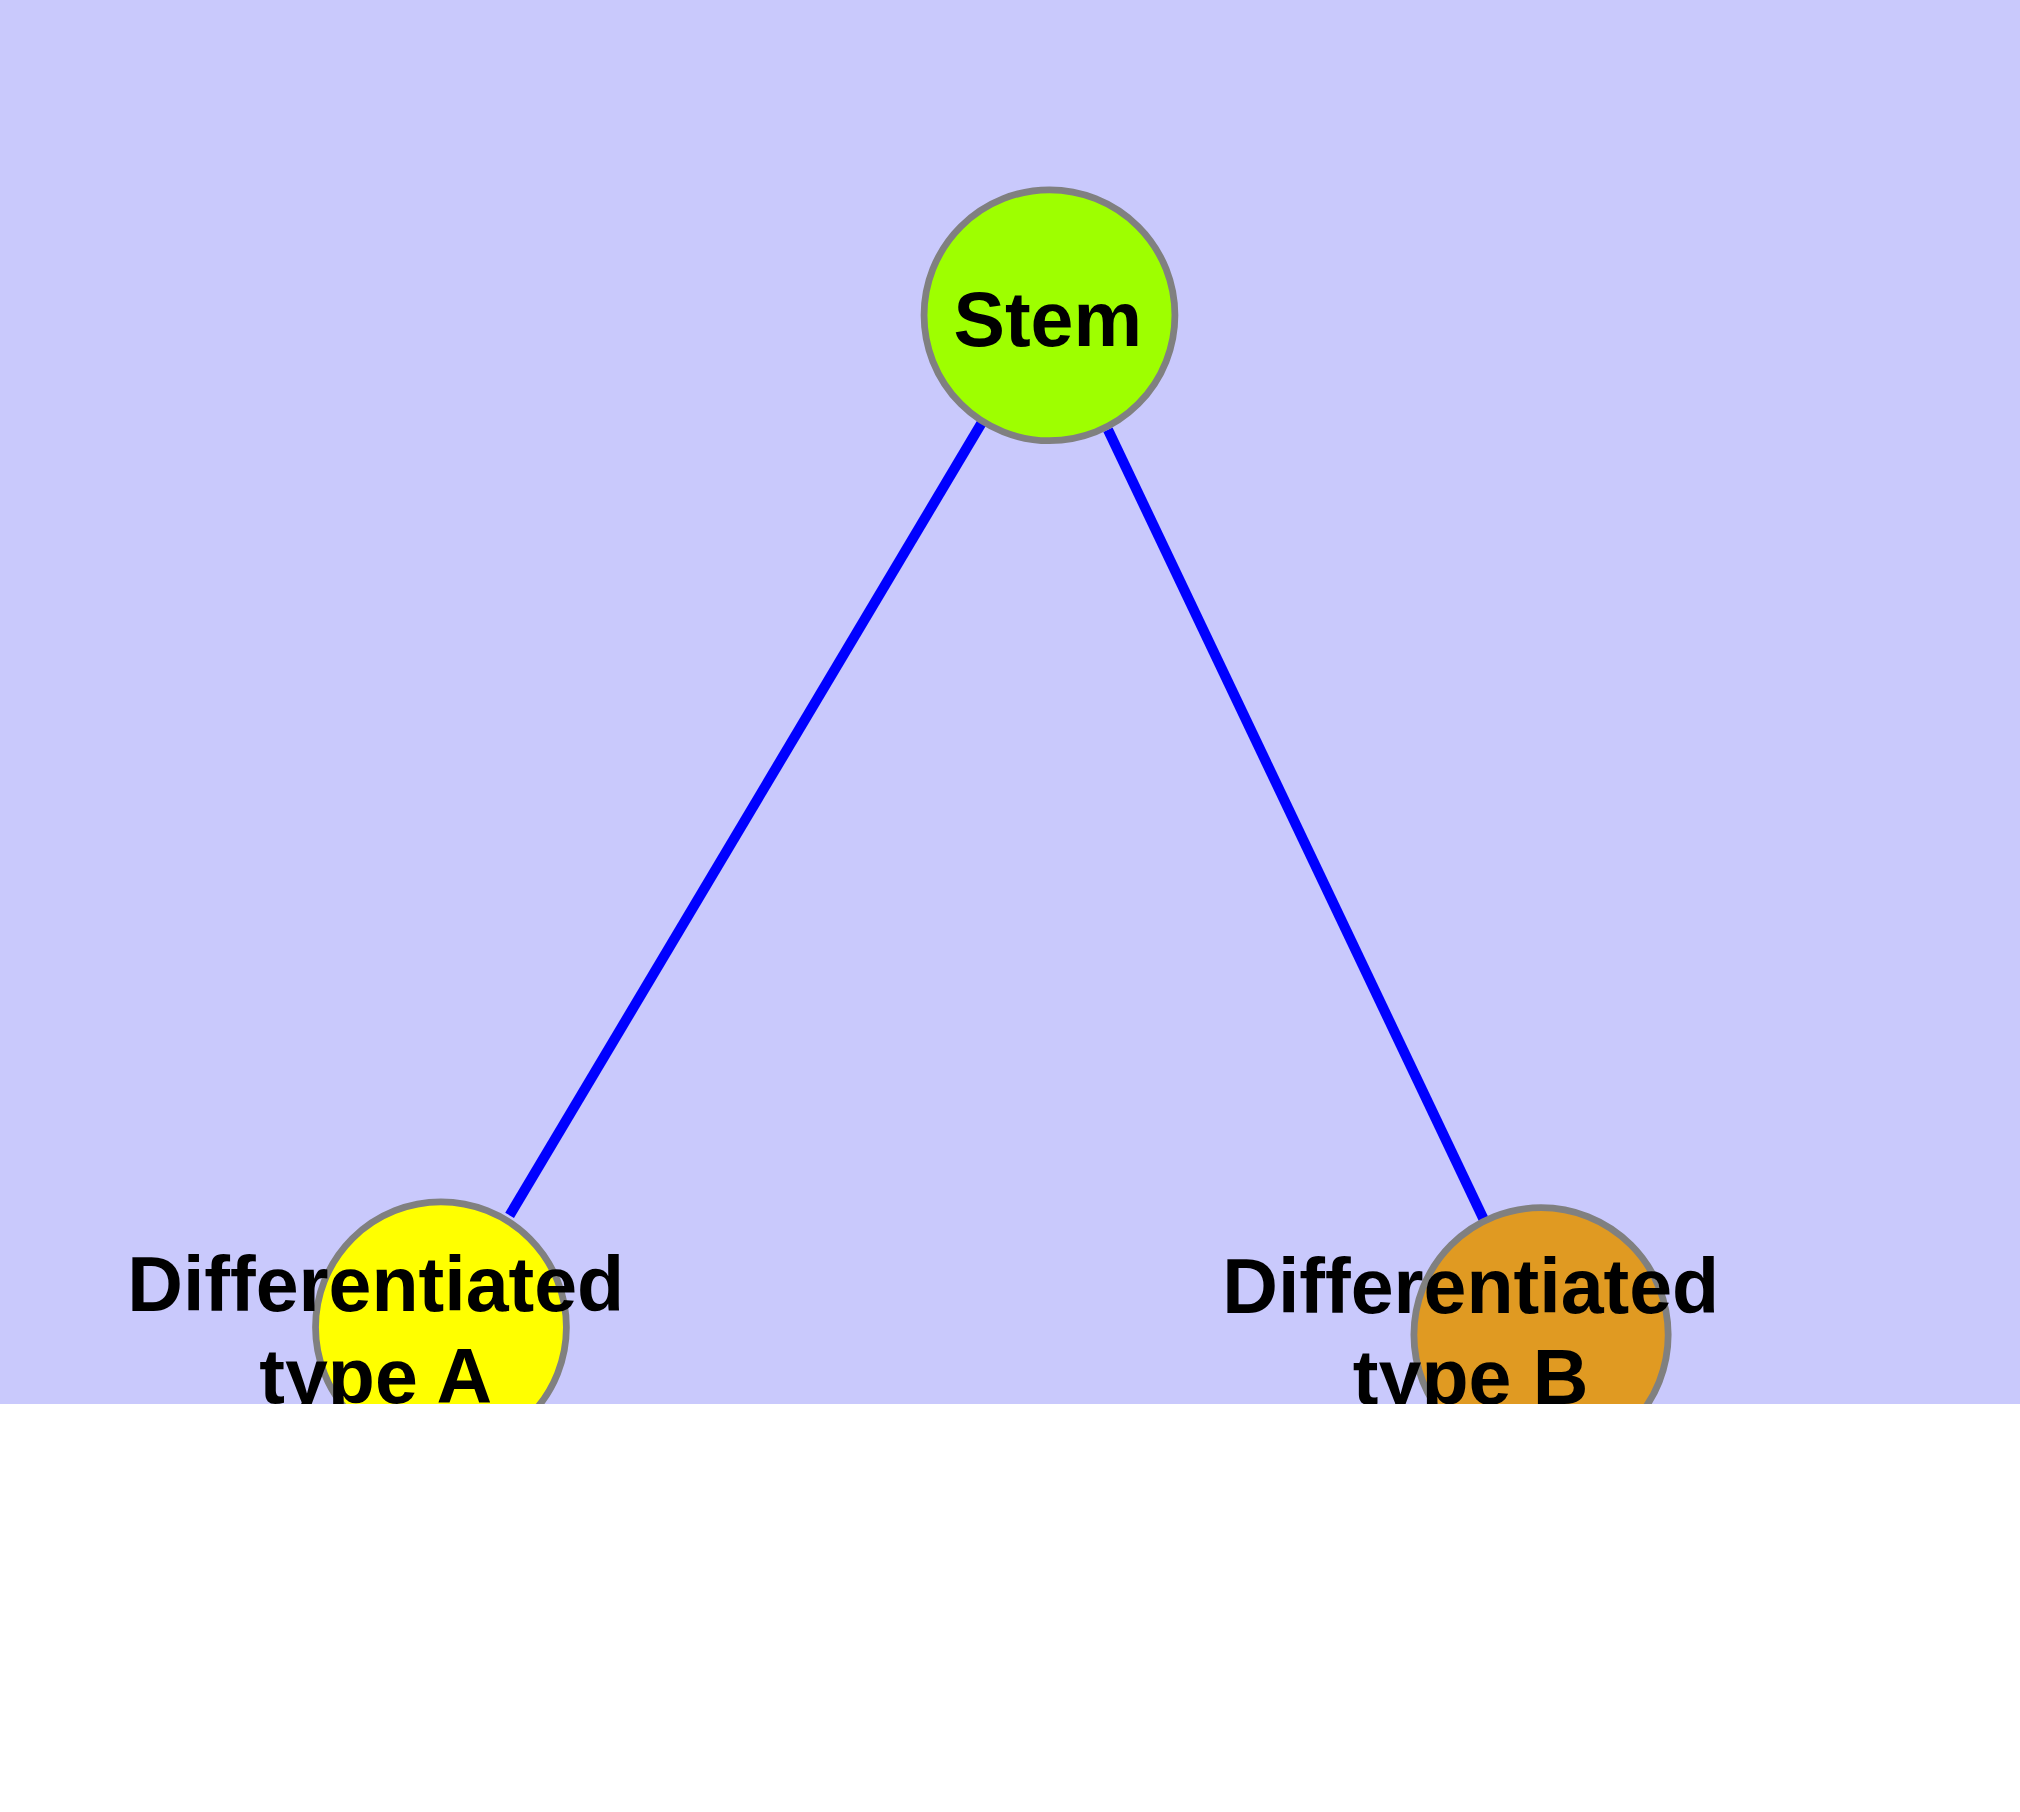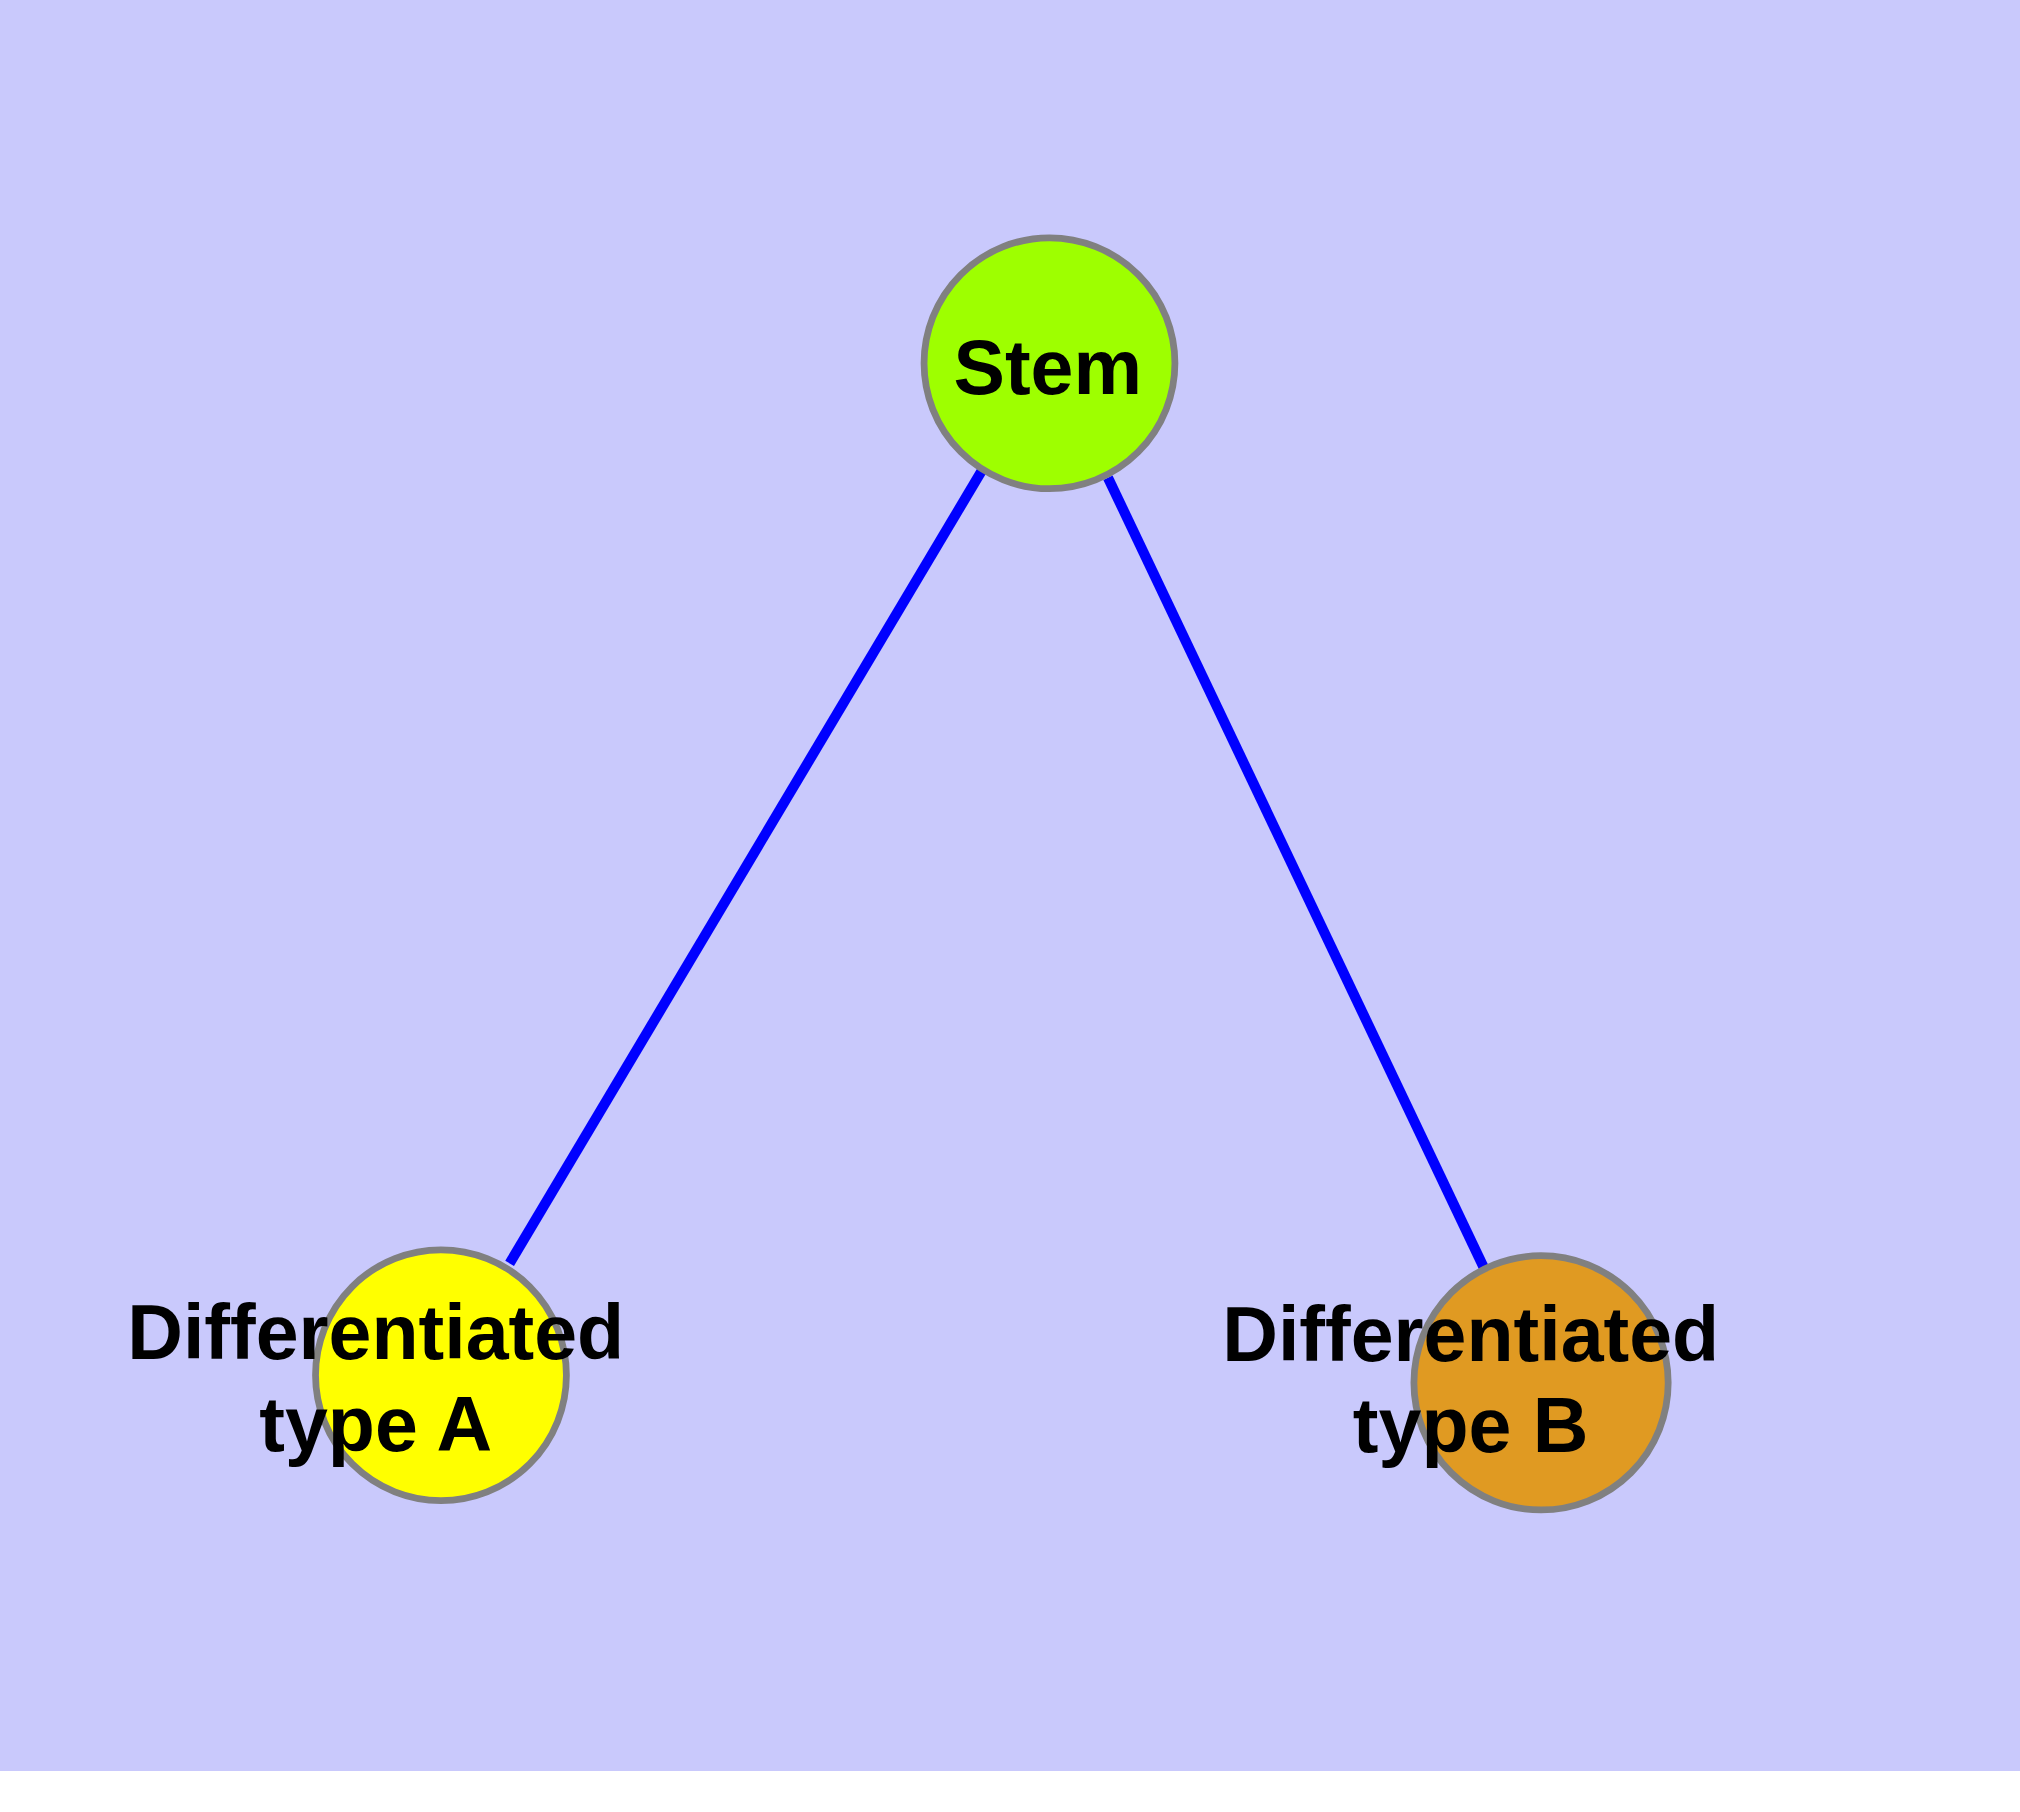--- a/index.html
+++ b/index.html
@@ -3,24 +3,23 @@
 <meta charset="utf-8">
 <style>
   html, body {
     margin: 0;
     padding: 0;
     background: #ffffff;
   }
   #canvas {
     position: relative;
     width: 2021px;
-    height: 1723px;
+    height: 1404px;
     overflow: hidden;
     font-family: "Liberation Sans", sans-serif;
-    margin-top: 48px;
   }
   #graph-svg {
     position: absolute;
     top: 0;
     left: 0;
     width: 2021px;
     height: 1812px;
     display: block;
   }
   .node-label {

